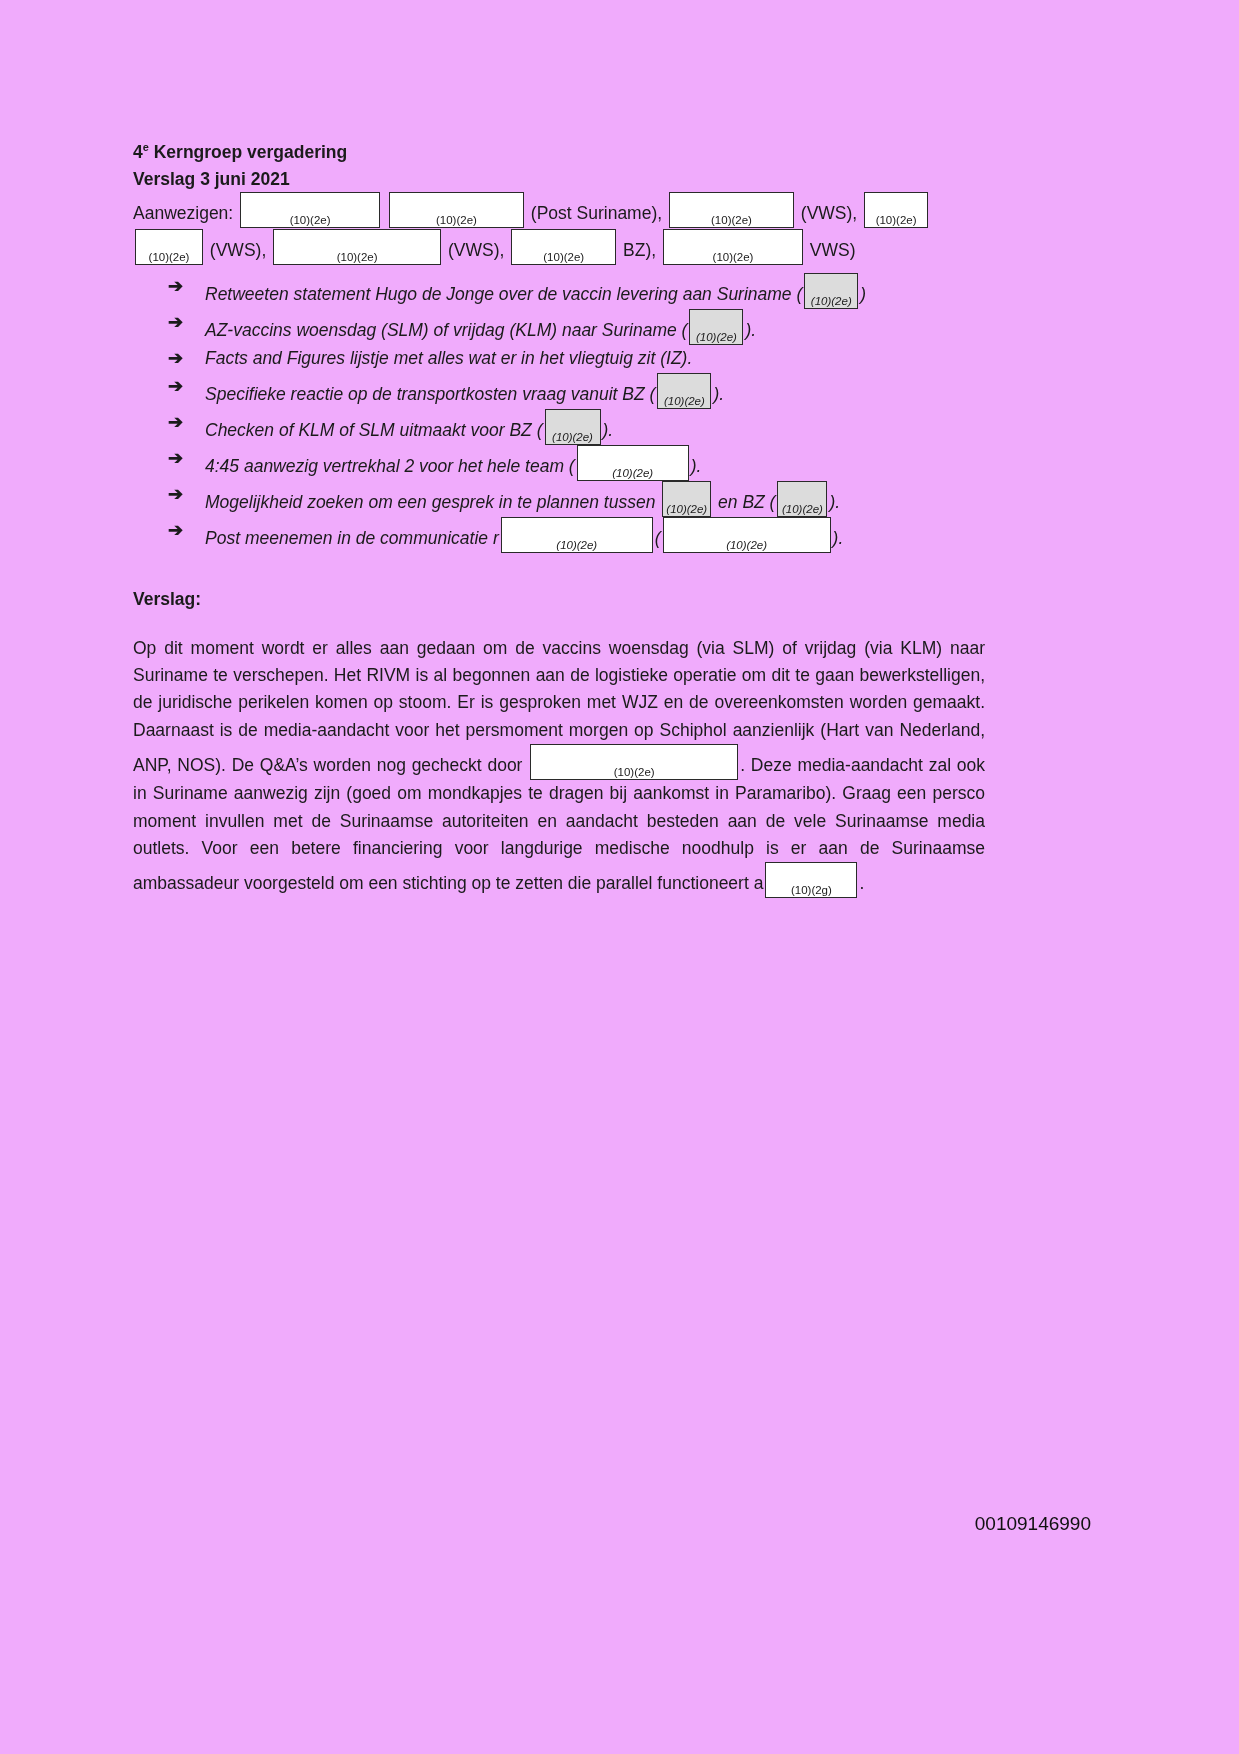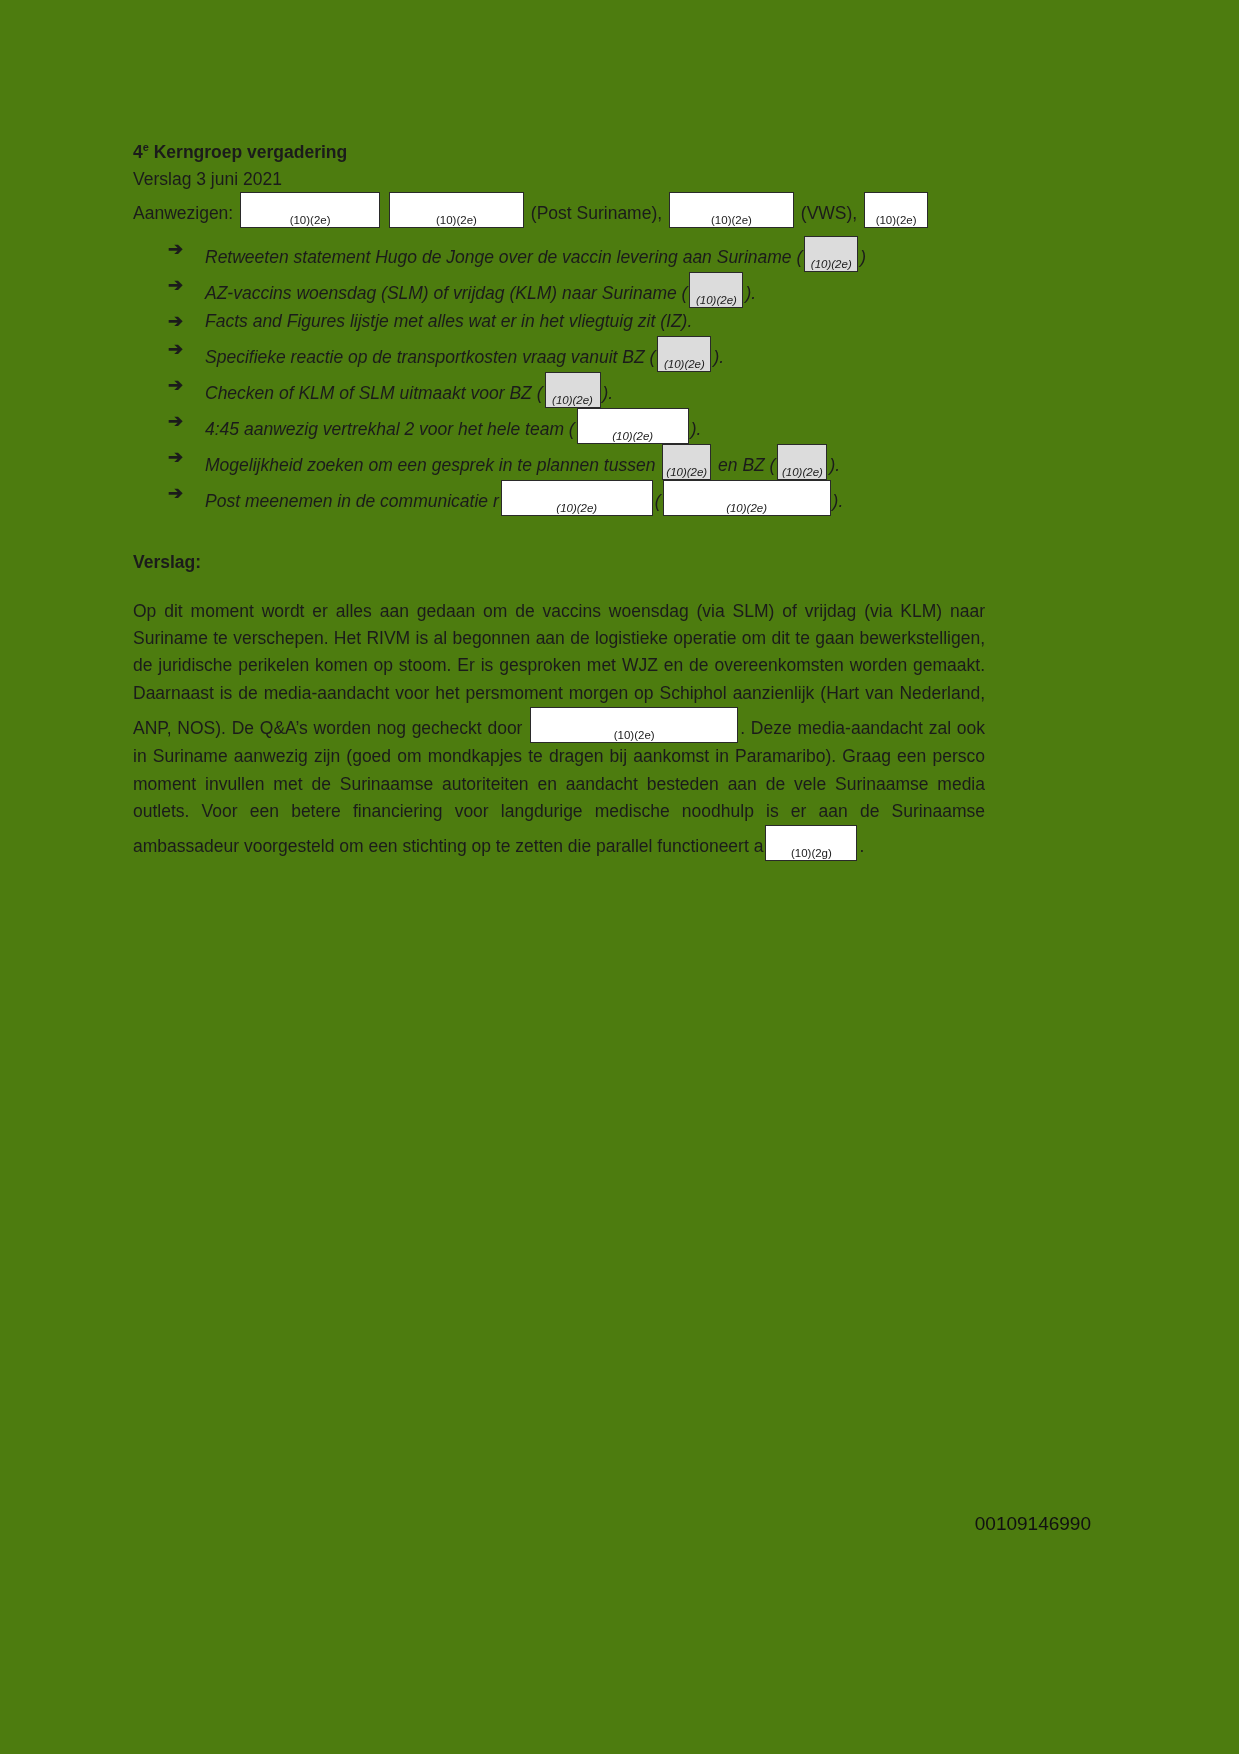--- a/index.html
+++ b/index.html
@@ -1,35 +1,35 @@
 <!DOCTYPE html>
 <html><head>
 <meta charset="utf-8">
 <style>
   * { margin: 0; padding: 0; box-sizing: border-box; }
   html, body { background: #ffffff; }
   .page {
     position: relative;
     width: 1239px;
     height: 1754px;
-    background: #4d7c0f;
+    background: #f0abfc;
     color: #1b1b1b;
     font-family: "Liberation Sans", sans-serif;
     overflow: hidden;
   }
   .content {
     position: absolute;
     left: 133px;
     top: 134px;
     width: 852px;
     font-size: 17.5px;
   }
   .doc-title { font-weight: bold; line-height: 27px; font-size: 17.5px; }
   .doc-title sup { font-size: 11px; }
-  .subtitle { font-weight: normal; line-height: 26px; }
+  .subtitle { font-weight: bold; line-height: 26px; }
   .attendee-line { line-height: 31px; }
   .redact {
     display: inline-block;
     min-width: 54px;
     height: 23px;
     line-height: 20px;
     border: 1.5px solid #2a2a2a;
     background: #ffffff;
     font-size: 11.5px;
     text-align: center;
@@ -64,20 +64,21 @@
 <body>
 
 <div class="page">
   <div class="content">
 
     <div class="doc-title"><span>4</span><sup>e</sup><span> Kerngroep vergadering</span></div>
 
     <div class="subtitle">Verslag 3 juni 2021</div>
 
     <div class="attendee-line"><span>Aanwezigen: </span><span class="redact" style="min-width: 140px;">(10)(2e)</span><span> </span><span class="redact" style="min-width: 135px;">(10)(2e)</span><span> (Post Suriname), </span><span class="redact" style="min-width: 125px;">(10)(2e)</span><span> (VWS), </span><span class="redact" style="min-width: 64px;">(10)(2e)</span></div>
+    <div class="attendee-line"><span class="redact" style="min-width: 68px;">(10)(2e)</span><span> (VWS), </span><span class="redact" style="min-width: 168px;">(10)(2e)</span><span> (VWS), </span><span class="redact" style="min-width: 105px;">(10)(2e)</span><span> BZ), </span><span class="redact" style="min-width: 140px;">(10)(2e)</span><span> VWS)</span></div>
 
 
     <ul class="action-list">
       <li class="action-item">
         <span class="arrow-col">➔</span>
         <span class="item-text"><span>Retweeten statement Hugo de Jonge over de vaccin levering aan Suriname (</span><span class="redact" style="min-width: 54px; background: rgb(220, 220, 220);">(10)(2e)</span><span>)</span></span>
       </li>
       <li class="action-item">
         <span class="arrow-col">➔</span>
         <span class="item-text"><span>AZ-vaccins woensdag (SLM) of vrijdag (KLM) naar Suriname (</span><span class="redact" style="min-width: 54px; background: rgb(220, 220, 220);">(10)(2e)</span><span>).</span></span>

